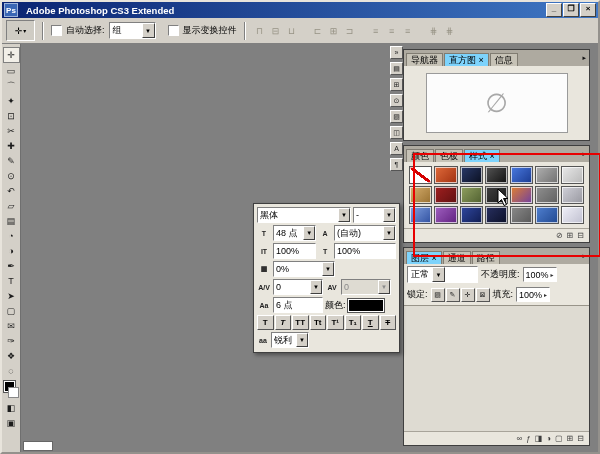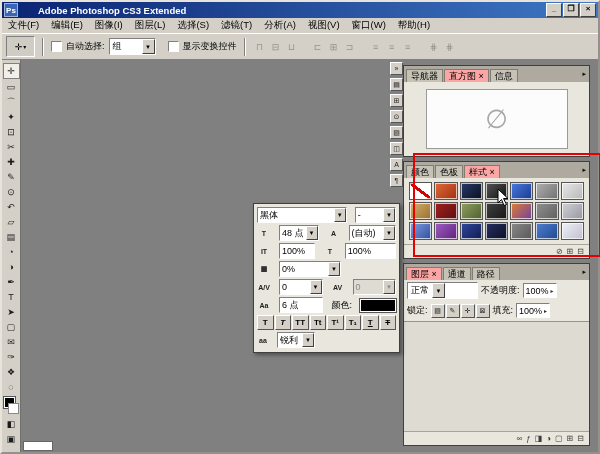--- a/index.html
+++ b/index.html
@@ -1,21 +1,21 @@
 <!DOCTYPE html>
 <html><head>
 <meta charset="utf-8">
 <style>
   html,body{margin:0;padding:0}
   body{width:600px;height:454px;position:relative;overflow:hidden;
        font-family:"Liberation Sans",sans-serif;background:#808080;font-size:9px;color:#000}
   .window{position:absolute;inset:0;background:#d4d0c8;border:2px outset #e8e4dc;display:flex;flex-direction:column}
 
   
-  .titlebar{height:16px;background:linear-gradient(90deg,#0a2472,#3f77c4);display:flex;align-items:center;gap:20px;padding:0 2px;flex:none}
+  .titlebar{height:16px;background:linear-gradient(90deg,#0a2472,#3f77c4);display:flex;align-items:center;gap:8px;padding:0 2px;flex:none}
   .psicon{width:12px;height:12px;background:#3a67b5;color:#fff;font-size:8px;font-weight:bold;
           display:flex;align-items:center;justify-content:center;border:1px solid rgba(255,255,255,.5);flex:none}
   .title{color:#fff;font-size:9.5px;font-weight:bold;flex:1;white-space:nowrap;overflow:hidden}
   .winbtns{display:flex;gap:1px;flex:none}
   .wbtn{width:14px;height:12px;background:#d4d0c8;border:1px solid;border-color:#fff #404040 #404040 #fff;
         font-size:8px;line-height:9px;text-align:center;font-weight:bold}
 
   
   .menubar{height:15px;background:#d4d0c8;display:flex;align-items:center;font-size:9.5px;border-bottom:1px solid #fff;flex:none}
   .menu-item{padding:0 6px;white-space:nowrap}
@@ -51,21 +51,21 @@
   .dock{width:13px;display:flex;flex-direction:column;align-items:center;padding-top:2px;gap:3px;flex:none}
   .dicon{width:11px;height:11px;background:#d4d0c8;border:1px solid;border-color:#fff #555 #555 #fff;
          font-size:7px;display:flex;align-items:center;justify-content:center;color:#222;flex:none}
 
   
   .panelcol{width:187px;padding:5px 8px 6px 0;display:flex;flex-direction:column;gap:4px;flex:none;min-height:0}
   .pgroup{background:#d4d0c8;border:1px solid #3f3f3f;display:flex;flex-direction:column;flex:none}
   .pgroup.layers{flex:1;min-height:0}
   .ptabs{height:15px;background:#aeaaa0;display:flex;align-items:flex-end;padding:1px 14px 0 2px;gap:1px;position:relative;flex:none}
   .tab{font-size:9px;line-height:12px;padding:0 4px;background:#c6c2b6;border:1px solid #807c72;border-bottom:none;white-space:nowrap}
-  .tab.active{background:#fca5a5}
+  .tab.active{background:#7dd3fc}
   .pmenu{position:absolute;right:3px;top:4px;font-size:7px;color:#111}
   .pbody{background:#e9e6dd;display:flex;flex-direction:column;min-height:0}
 
   .hist{height:74px;align-items:center;justify-content:center;display:flex}
   .histbox{width:140px;height:58px;background:#fcfcfc;border:1px solid #9a9a9a;display:flex;align-items:center;justify-content:center}
   .emptyglyph{font-size:26px;color:#a8a8a8}
 
   .swgrid{display:grid;grid-template-columns:repeat(7,1fr);gap:2px;padding:4px 5px}
   .swatch{height:16px;border:1px solid #555;box-shadow:inset 0 0 0 1px rgba(255,255,255,.7)}
   .swatch.none{background:#fff;background-image:linear-gradient(to top right,transparent 44%,#d40000 44%,#d40000 56%,transparent 56%)}
@@ -76,21 +76,21 @@
   .numfield{display:inline-flex;align-items:center;background:#fff;border:1px solid;border-color:#808080 #fff #fff #808080;height:13px;padding:0 2px;white-space:nowrap}
   .numfield .sarrow{font-size:6px;margin-left:2px;color:#333}
   .lockrow .dicon{width:12px;height:12px}
   .layerlist{flex:1;margin:1px 0 0;background:#dedbd2;border-top:1px solid #989489;min-height:0}
   .blendcombo{width:66px;padding-right:0}
 
   
   .charpanel{position:absolute;left:251px;top:201px;width:145px;background:#d4d0c8;border:1px solid #3f3f3f;
              box-shadow:2px 2px 4px rgba(0,0,0,.4);z-index:20}
   .cbody{padding:3px 3px 4px;display:flex;flex-direction:column;gap:2px;background:#e9e6dd}
-  .crow{display:flex;align-items:center;gap:8px}
+  .crow{display:flex;align-items:center;gap:2px}
   .cicon{width:14px;text-align:center;font-size:7px;color:#222;flex:none;font-weight:bold}
   .cfield{display:inline-flex;align-items:center;justify-content:space-between;background:#fff;border:1px solid;
           border-color:#808080 #fff #fff #808080;height:14px;padding-left:2px;white-space:nowrap}
   .cfield.disabled{background:#dedbd2;color:#8a8a8a}
   .cfield .combo-arrow{height:12px;width:10px;margin-left:2px}
   .w92{width:92px}.w40{width:40px}.w50{width:50px}.w54{width:74px}.w46{width:46px}.w58{width:58px}.w80{width:80px}.w34{width:34px}
   .tbtns{display:flex;gap:1px}
   .tbtn{width:15px;height:13px;background:#d4d0c8;border:1px solid;border-color:#fff #555 #555 #fff;
         font-size:8px;font-weight:bold;display:flex;align-items:center;justify-content:center}
   .tbtn:nth-child(2){font-style:italic}
@@ -109,32 +109,20 @@
   <div class="titlebar">
     <span class="psicon">Ps</span>
     <span class="title">Adobe Photoshop CS3 Extended</span>
     <span class="winbtns">
       <span class="wbtn">_</span>
       <span class="wbtn">❐</span>
       <span class="wbtn">×</span>
     </span>
   </div>
 
-  <div class="menubar">
-      <span class="menu-item">文件(F)</span>
-      <span class="menu-item">编辑(E)</span>
-      <span class="menu-item">图像(I)</span>
-      <span class="menu-item">图层(L)</span>
-      <span class="menu-item">选择(S)</span>
-      <span class="menu-item">滤镜(T)</span>
-      <span class="menu-item">分析(A)</span>
-      <span class="menu-item">视图(V)</span>
-      <span class="menu-item">窗口(W)</span>
-      <span class="menu-item">帮助(H)</span>
-    </div>
 
   <div class="optionsbar">
     <span class="toolpreset">
       <span>✛</span>
       <span style="font-size:6px">▾</span>
     </span>
     <span class="sep"></span>
     <span class="chk"></span>
     <span class="lbl">自动选择:</span>
     <span class="combo">

